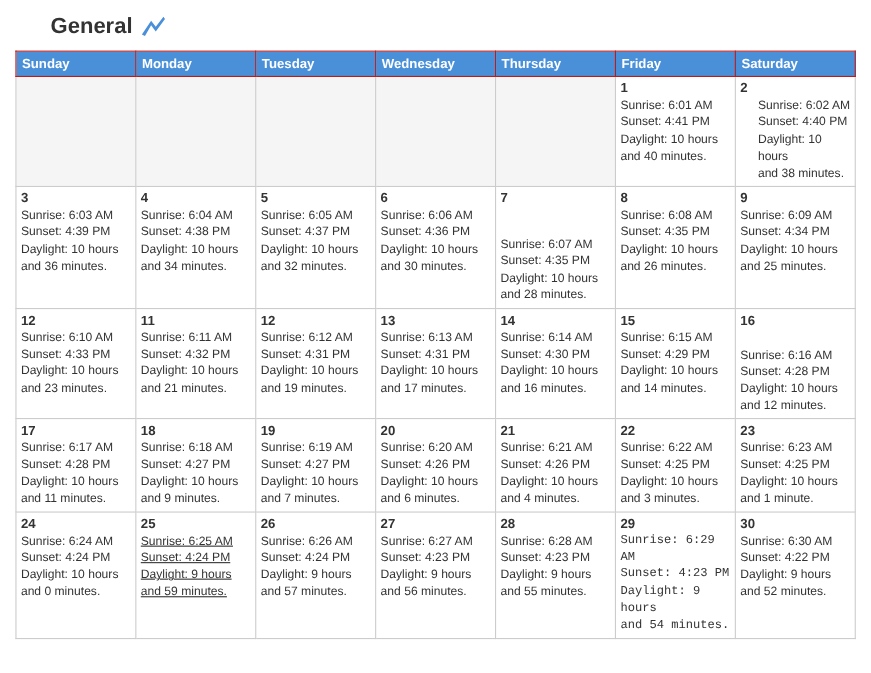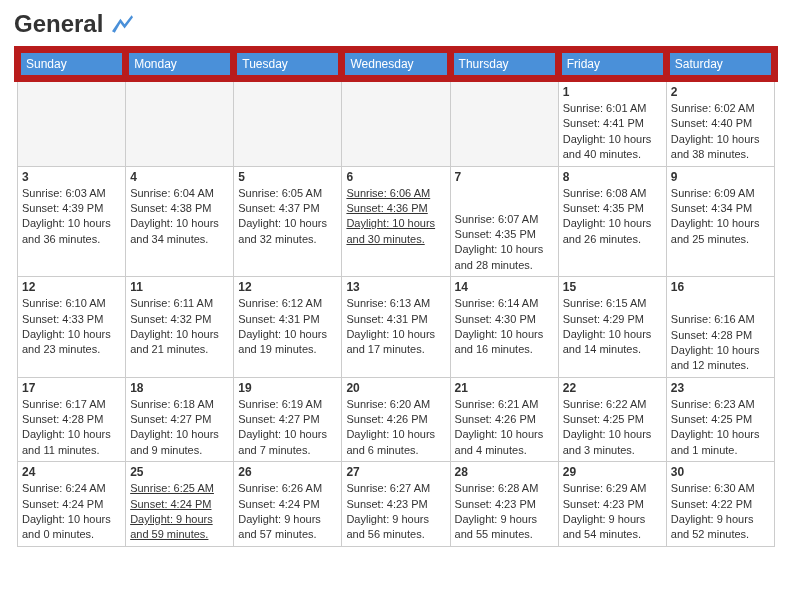--- a/index.html
+++ b/index.html
@@ -47,24 +47,24 @@
     }
     .calendar {
       width: 100%;
       border-collapse: collapse;
       table-layout: fixed;
     }
     .calendar th {
       background: #4a90d9;
       color: #fff;
       font-size: 12px;
-      font-weight: normal;
+      font-weight: bold;
       padding: 4px 5px;
       text-align: left;
-      border: 7px solid #b91c1c;
+      border: 1px solid #b91c1c;
     }
     .calendar td {
       border: 1px solid #ccc;
       vertical-align: top;
       padding: 3px 4px;
       font-size: 9.5px;
       color: #333;
       background: #fff;
       height: 80px;
     }
@@ -85,21 +85,21 @@
     }
   </style>
 </head>
 <body>
 
 <div class="page">
   <div class="header">
     <div class="logo">
       <div>
         <div style="display:flex;align-items:center;">
-          <div style="font-size:24px;font-weight:bold;color:#333;line-height:1.05;">
+          <div style="font-size:20px;font-weight:bold;color:#333;line-height:1.05;margin-left:32px;">
             <span style="color:#333;">General</span>
           </div>
           <svg class="logo-icon" viewBox="0 0 40 35" xmlns="http://www.w3.org/2000/svg">
             <polygon points="10,28 22,10 28,18 38,5 40,8 28,24 22,16 14,30" fill="#4a90d9"></polygon>
           </svg>
         </div>
       </div>
     </div>
     <div class="title-block">
       <div class="month-title"></div>
@@ -128,21 +128,21 @@
           <td class="empty"></td>
           <td>
             <span class="day-num">1</span>
             <div class="day-info" style="white-space: pre-line;">Sunrise: 6:01 AM
 Sunset: 4:41 PM
 Daylight: 10 hours
 and 40 minutes.</div>
           </td>
           <td>
             <span class="day-num">2</span>
-            <div class="day-info" style="white-space: pre-line;">Sunrise: 6:02 AM
+            <div class="day-info" style="white-space: pre-line; margin-left: 16px;">Sunrise: 6:02 AM
 Sunset: 4:40 PM
 Daylight: 10 hours
 and 38 minutes.</div>
           </td>
         </tr>
         <tr>
           <td>
             <span class="day-num">3</span>
             <div class="day-info" style="white-space: pre-line;">Sunrise: 6:03 AM
 Sunset: 4:39 PM
@@ -158,21 +158,21 @@
           </td>
           <td>
             <span class="day-num">5</span>
             <div class="day-info" style="white-space: pre-line;">Sunrise: 6:05 AM
 Sunset: 4:37 PM
 Daylight: 10 hours
 and 32 minutes.</div>
           </td>
           <td>
             <span class="day-num">6</span>
-            <div class="day-info" style="white-space: pre-line; text-decoration: underline;">Sunrise: 6:06 AM
+            <div class="day-info" style="white-space: pre-line;">Sunrise: 6:06 AM
 Sunset: 4:36 PM
 Daylight: 10 hours
 and 30 minutes.</div>
           </td>
           <td>
             <span class="day-num">7</span>
             <div class="day-info" style="white-space: pre-line; margin-top: 28px;">Sunrise: 6:07 AM
 Sunset: 4:35 PM
 Daylight: 10 hours
 and 28 minutes.</div>
@@ -325,21 +325,21 @@
           </td>
           <td>
             <span class="day-num">28</span>
             <div class="day-info" style="white-space: pre-line;">Sunrise: 6:28 AM
 Sunset: 4:23 PM
 Daylight: 9 hours
 and 55 minutes.</div>
           </td>
           <td>
             <span class="day-num">29</span>
-            <div class="day-info" style="white-space: pre-line;">Sunrise: 6:29 AM
+            <div class="day-info" style="white-space: pre-line; font-family: Liberation Mono, monospace;">Sunrise: 6:29 AM
 Sunset: 4:23 PM
 Daylight: 9 hours
 and 54 minutes.</div>
           </td>
           <td>
             <span class="day-num">30</span>
             <div class="day-info" style="white-space: pre-line;">Sunrise: 6:30 AM
 Sunset: 4:22 PM
 Daylight: 9 hours
 and 52 minutes.</div>

